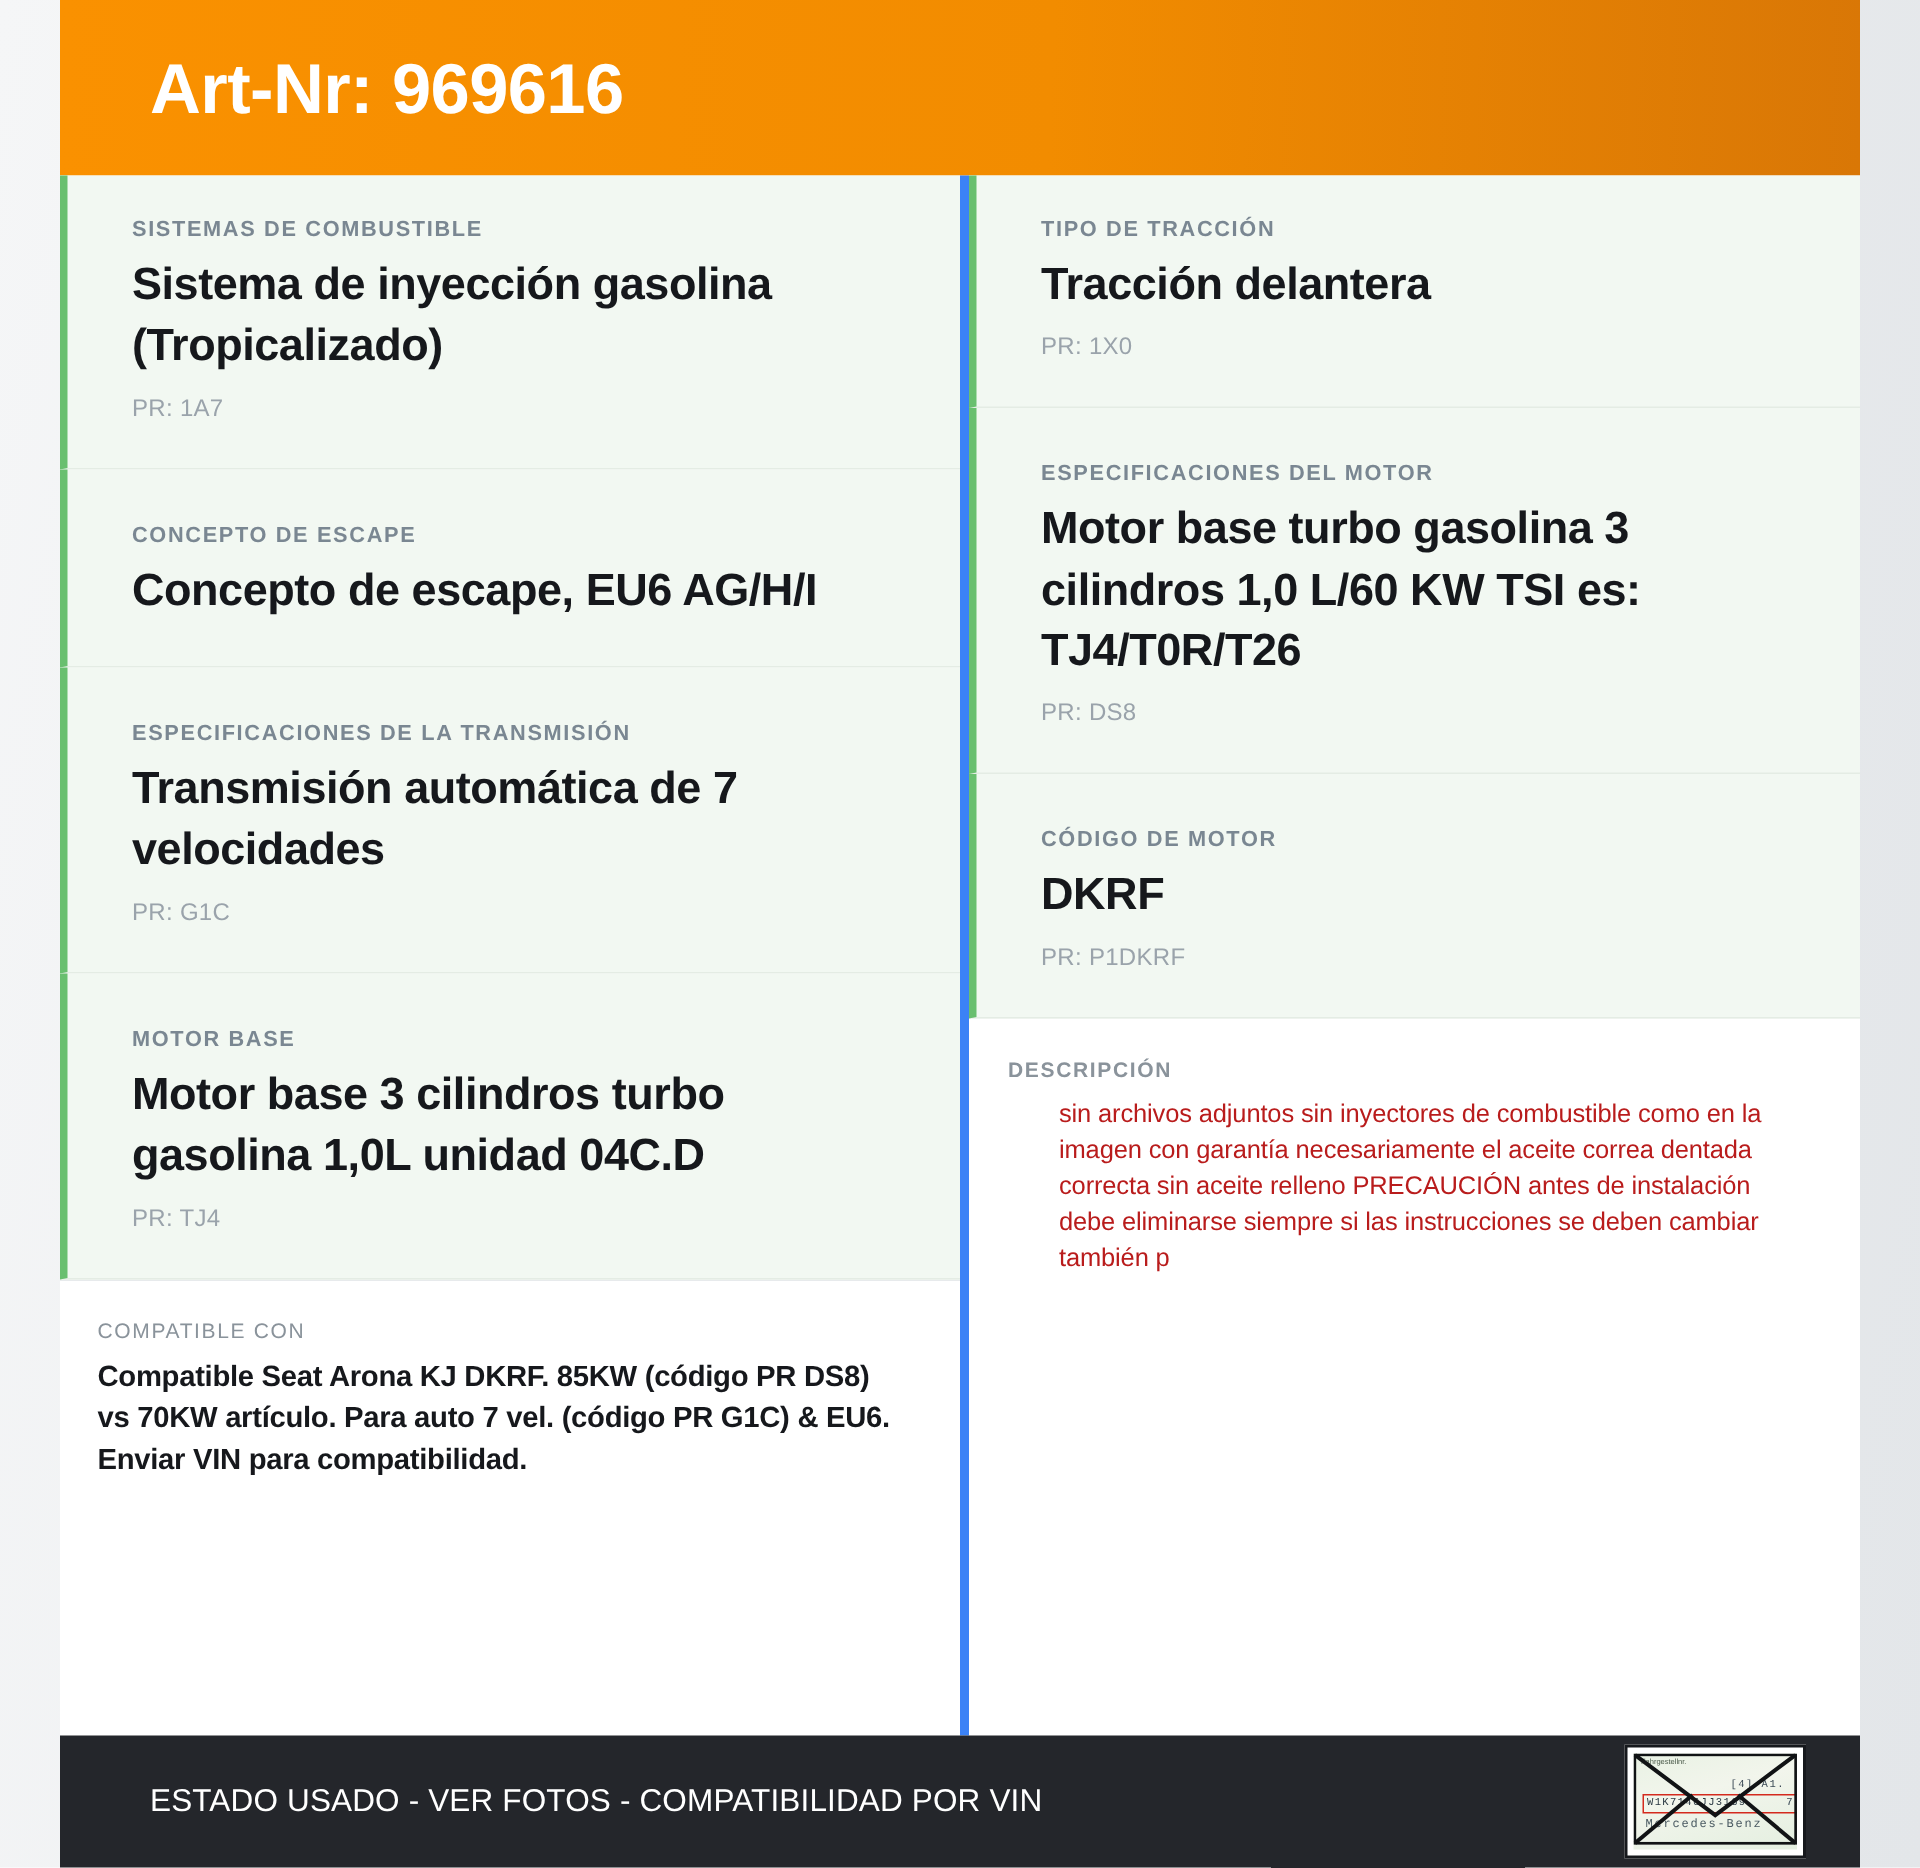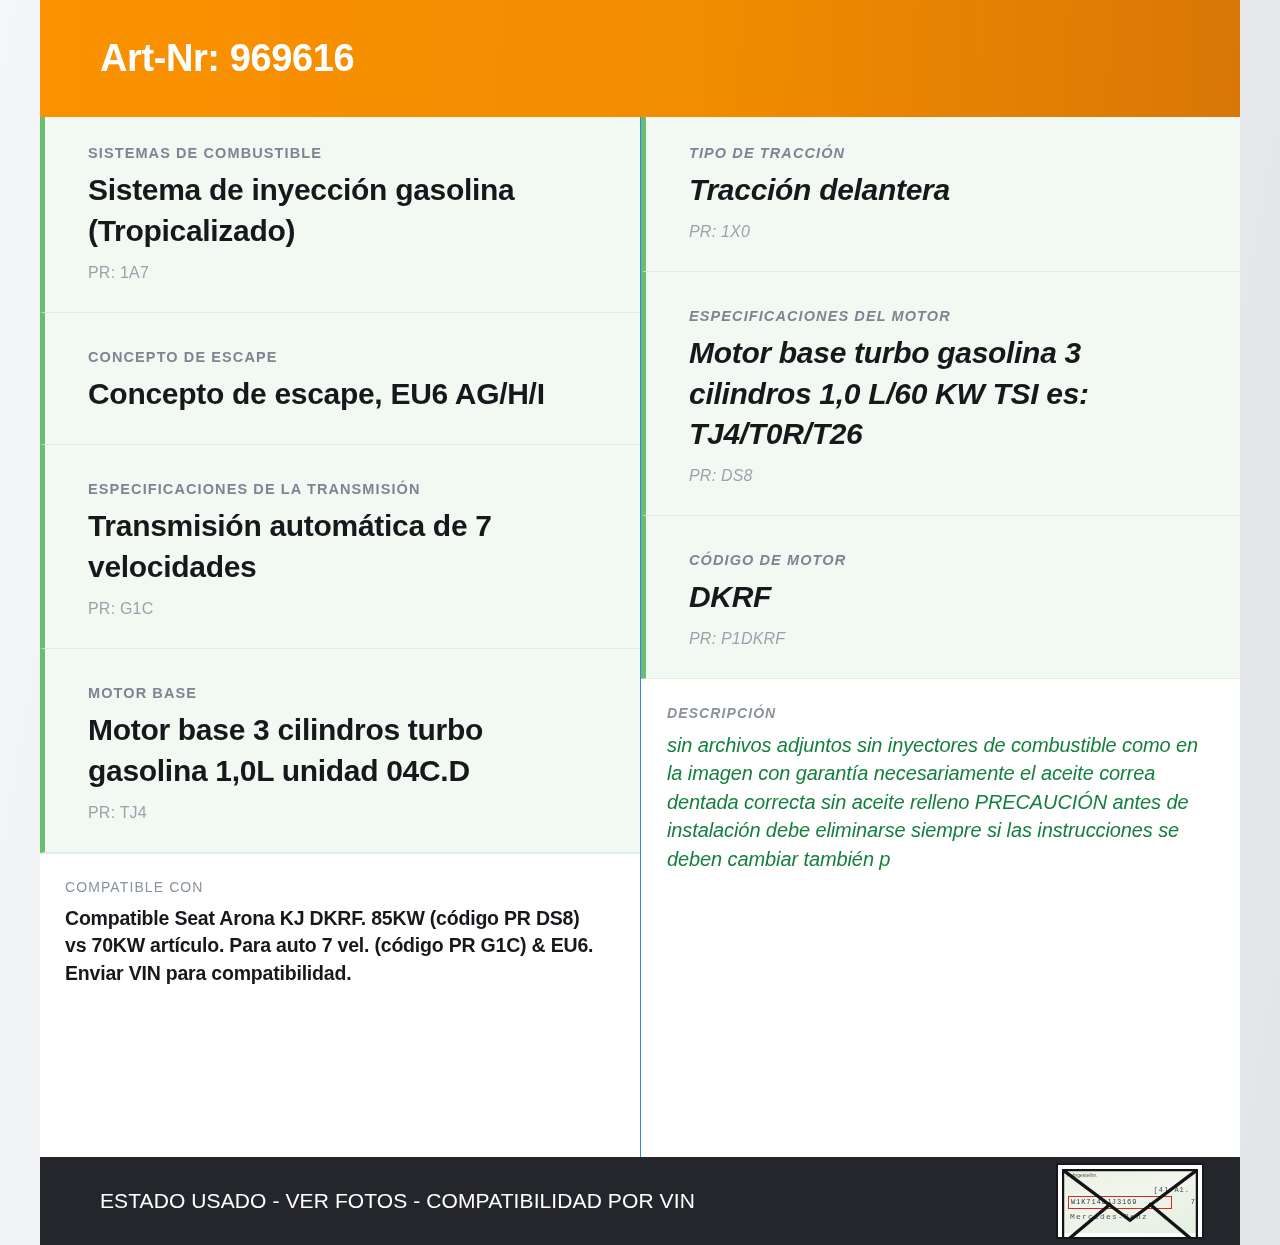--- a/index.html
+++ b/index.html
@@ -30,41 +30,40 @@
   .header {
     height: 117px;
     flex: 0 0 117px;
     background: linear-gradient(92deg, #fa9100 0%, #f28c00 55%, #d97706 100%);
     display: flex;
     align-items: center;
     padding-left: 60px;
   }
   .header-title {
     color: #ffffff;
-    font-size: 38px;
+    font-size: 47px;
     font-weight: bold;
     letter-spacing: -0.4px;
   }
 
   
   .body-grid {
     flex: 1 1 auto;
     display: flex;
     position: relative;
     min-height: 0;
   }
   .col {
     width: 600px;
     flex: 0 0 600px;
     display: flex;
     flex-direction: column;
   }
   .col-right {
-    border-left: 1px solid #3b82f6;
-    font-style: italic;
+    border-left: 6px solid #3b82f6;
   }
 
   
   .card {
     background: #f2f8f2;
     border-left: 5px solid #69bf6f;
     border-bottom: 1px solid #e4ece4;
     padding: 28px 40px 30px 43px;
     position: relative;
   }
@@ -101,24 +100,25 @@
   }
   .plain-label {
     font-size: 14px;
     font-weight: bold;
     letter-spacing: 1.1px;
     color: #8a939b;
     text-transform: uppercase;
     margin-bottom: 10px;
   }
   .plain-text {
-    font-size: 20px;
+    font-size: 17px;
     line-height: 1.42;
-    color: #15803d;
+    color: #b91c1c;
     letter-spacing: -0.1px;
+    margin-left: 34px;
   }
 
   
   .compat {
     background: #ffffff;
     padding: 25px 40px 26px 25px;
     border-top: 1px solid #e7eaec;
   }
   .compat-label {
     font-size: 14px;
@@ -151,21 +151,21 @@
     font-size: 21px;
     font-weight: normal;
     letter-spacing: 0.1px;
   }
 
   
   .stamp {
     position: absolute;
     right: 36px;
     top: 6px;
-    width: 148px;
+    width: 121px;
     height: 76px;
     background: #ffffff;
     border: 2px solid #16181c;
     overflow: hidden;
     text-align: right;
   }
   .stamp-doc {
     position: absolute;
     inset: 4px;
     background: linear-gradient(165deg, #e9f2e4 0%, #f2f5ec 40%, #e4efe0 100%);

